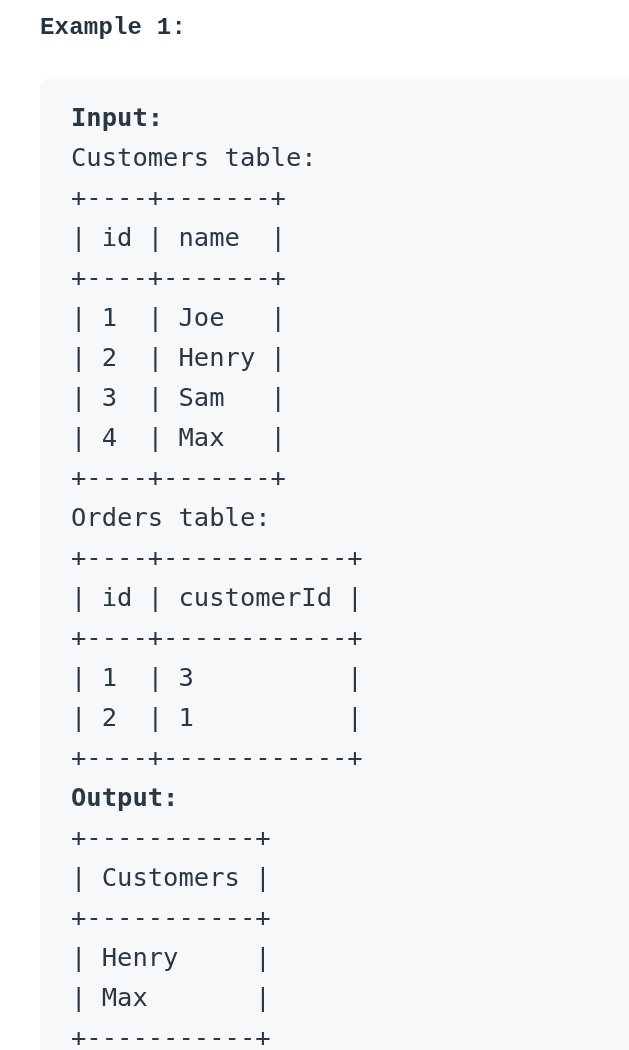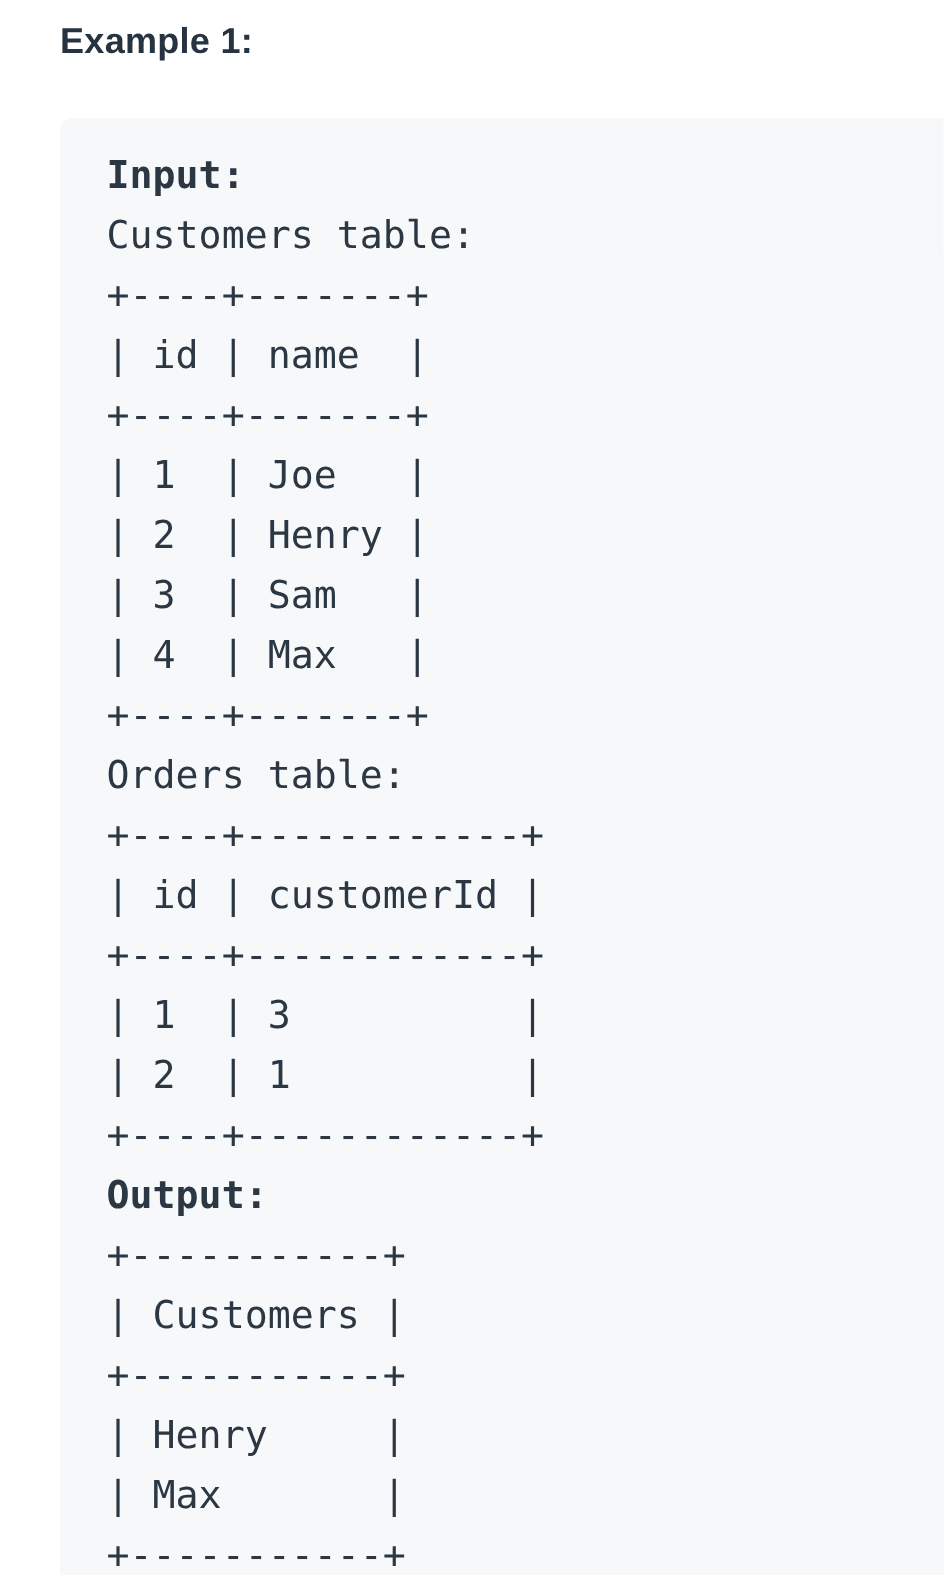--- a/index.html
+++ b/index.html
@@ -15,20 +15,21 @@
   .example-title {
     position: absolute;
     left: 40px;
     top: 13px;
     margin: 0;
     font-size: 24px;
     line-height: 30px;
     font-weight: 700;
     color: #263340;
     letter-spacing: 0.2px;
+    font-family: Liberation Mono, monospace;
   }
   .code-block {
     position: absolute;
     left: 40px;
     top: 79px;
     right: -16px;
     bottom: -16px;
     background: #f7f8fa;
     border-radius: 8px;
     padding: 18px 0 0 31px;

